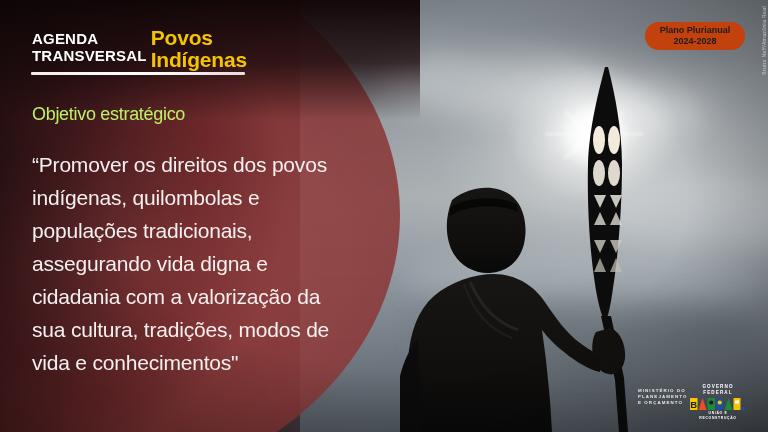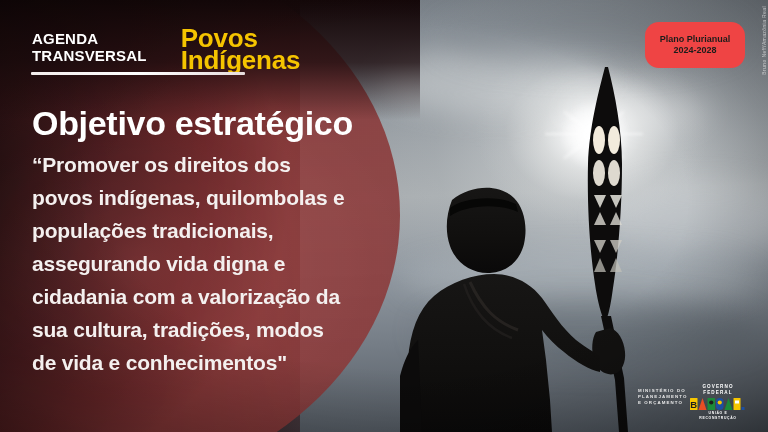--- a/index.html
+++ b/index.html
@@ -74,45 +74,45 @@
   }
 
   
   .header{position:absolute;left:32px;top:27px;display:flex;align-items:flex-start;gap:4px;}
   .agenda{
     color:#ffffff;font-weight:bold;font-size:15px;line-height:17px;
     letter-spacing:.2px;text-transform:uppercase;white-space:pre-line;
     padding-top:3px;
   }
   .povos{
-    color:#f5c400;font-weight:bold;font-size:26px;line-height:22px;
-    letter-spacing:-.2px;white-space:pre-line;margin-left:30px;
+    color:#f5c400;font-weight:bold;font-size:21px;line-height:22px;
+    letter-spacing:-.2px;white-space:pre-line;
   }
   .rule{
     position:absolute;left:31px;top:72px;width:214px;height:3px;
     background:linear-gradient(90deg,#f3ecec 0%,#ffffff 50%,#e6dcdc 100%);
     border-radius:1px;
   }
 
   
   .badge{
-    position:absolute;left:645px;top:22px;width:100px;height:46px;
-    background:#ef4444;border-radius:14px;
+    position:absolute;left:645px;top:22px;width:100px;height:28px;
+    background:#c2410c;border-radius:14px;
     display:flex;flex-direction:column;align-items:center;justify-content:center;
     color:#1d1d1b;font-weight:bold;font-size:9px;line-height:11px;text-align:center;
   }
 
   
   .objtitle{
     position:absolute;left:32px;top:104px;
-    color:#ffffff;font-weight:bold;font-size:34px;letter-spacing:-.3px;
+    color:#bef264;font-weight:normal;font-size:18px;letter-spacing:-.3px;
   }
   .quote{
     position:absolute;left:32px;top:148px;width:320px;
-    color:#f4f0ef;font-size:21px;line-height:33px;font-weight:700;letter-spacing:-.2px;
+    color:#f4f0ef;font-size:21px;line-height:33px;font-weight:400;letter-spacing:-.2px;
   }
 
   
   .minlogo{
     position:absolute;left:638px;top:388px;
     color:#e9e9e9;font-weight:bold;font-size:4.4px;line-height:6px;
     letter-spacing:1.1px;text-align:left;white-space:pre-line;
   }
   .govlogo{position:absolute;left:690px;top:384px;width:56px;height:26px;}
   .govtop{

